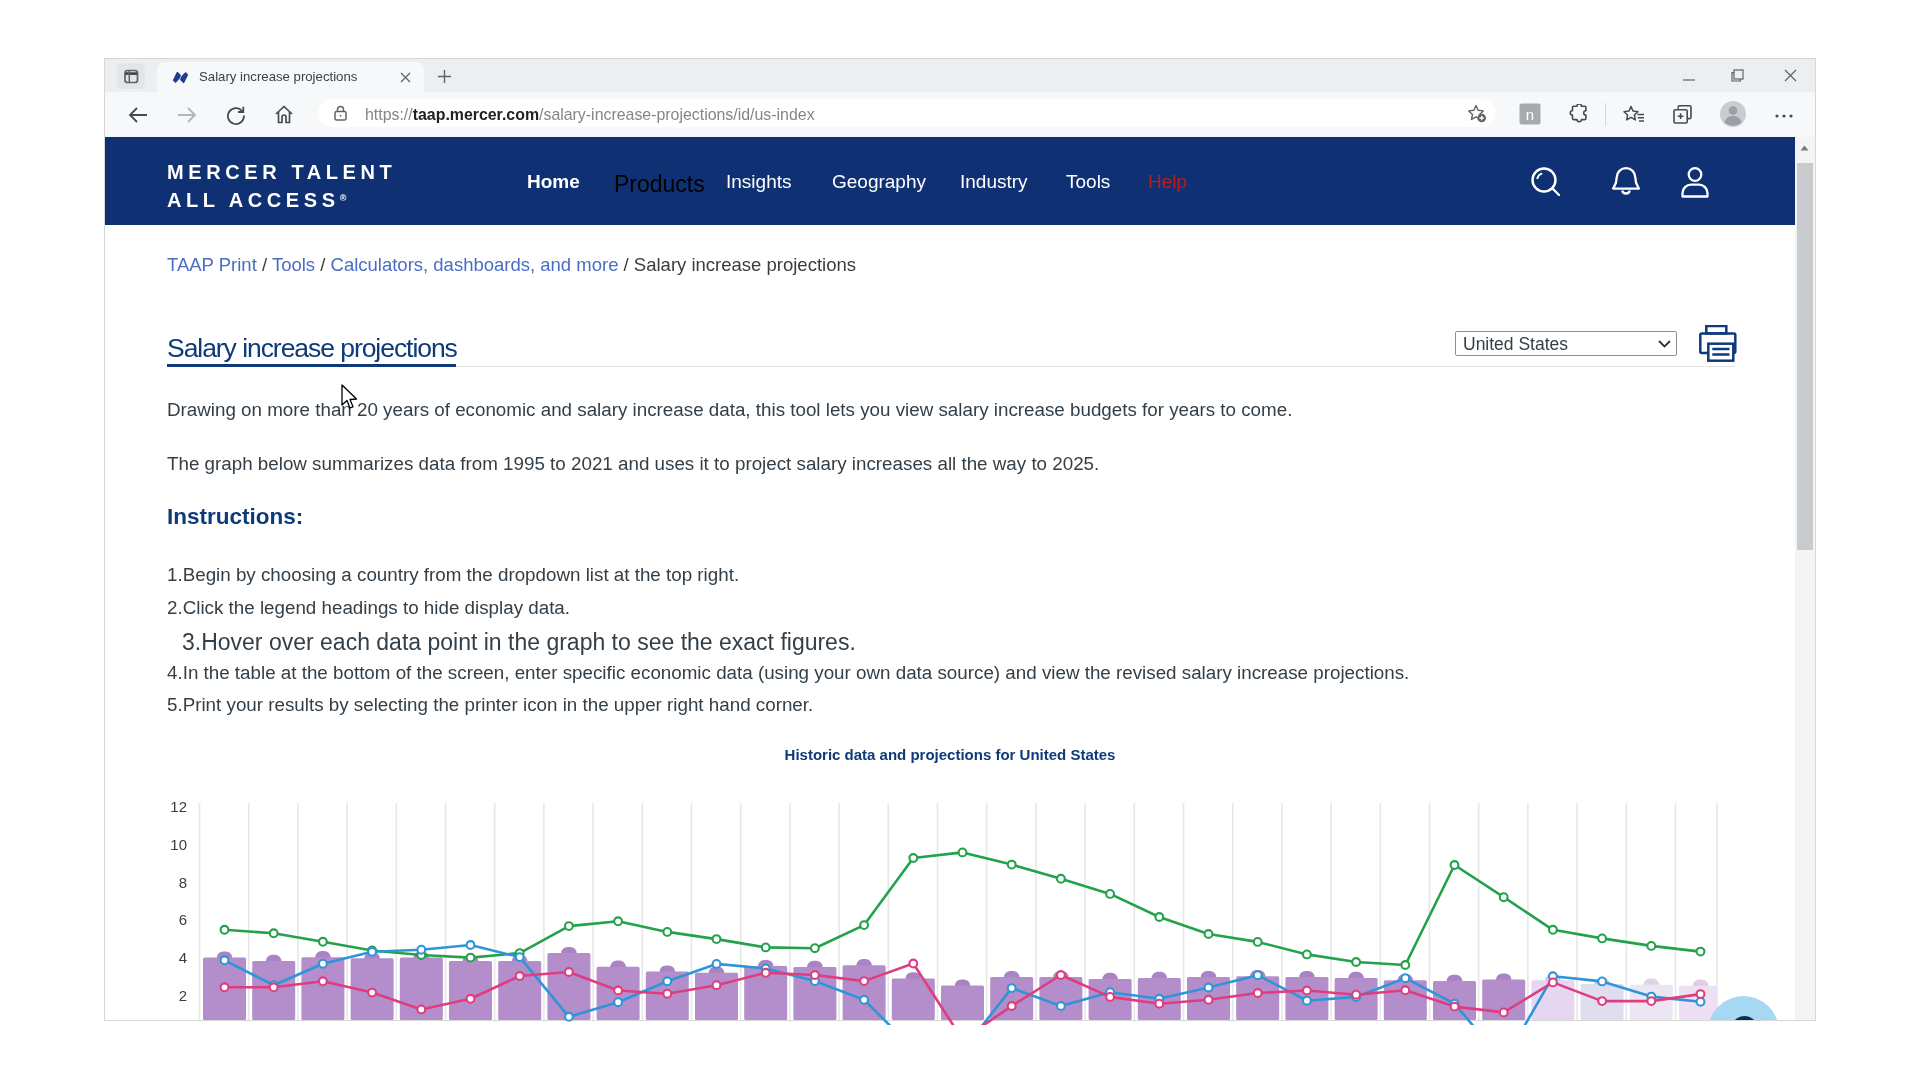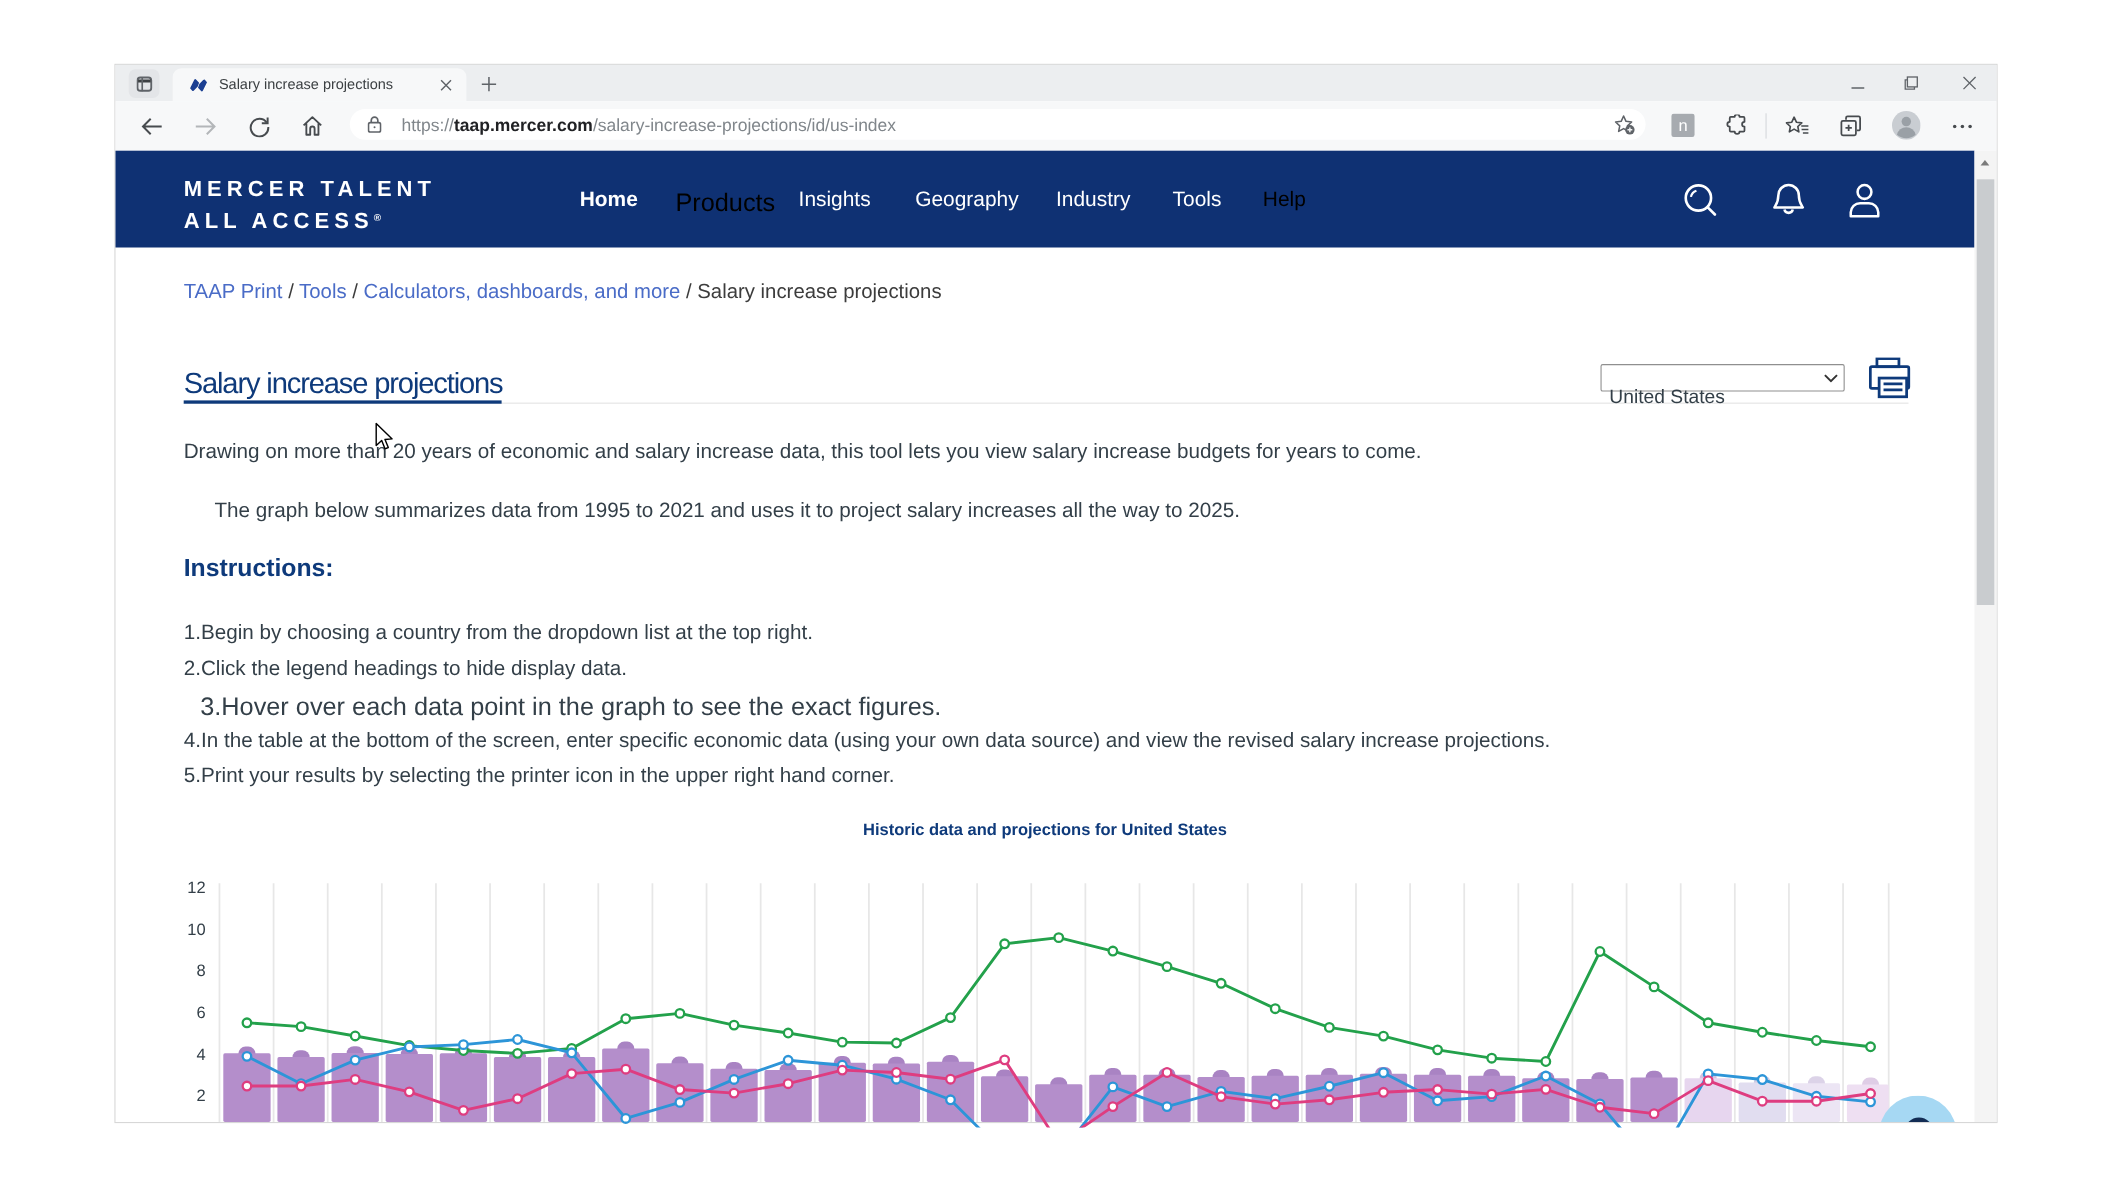--- a/index.html
+++ b/index.html
@@ -90,21 +90,21 @@
       <circle cx="16" cy="2" r="1.6" fill="#474b4f"></circle>
     </svg></div>
 <div class="abs" style="left:105px;top:137px;width:1690px;height:88px;background:#0f3173;"></div>
 <div class="abs" style="left:167px;top:159px;color:#fff;font-size:20px;font-weight:bold;letter-spacing:4.6px;line-height:26px;">MERCER TALENT<br>ALL ACCESS<span style="font-size:9px;letter-spacing:0;vertical-align:6px;">®</span></div>
 <div class="abs" style="left:527px;top:171px;color:#fff;font-size:19px;font-weight:bold;">Home</div>
 <div class="abs" style="left:614px;top:171px;color:#000000;font-size:23px;text-align:center;">Products</div>
 <div class="abs" style="left:726px;top:171px;color:#fff;font-size:19px;text-align:right;">Insights</div>
 <div class="abs" style="left:832px;top:171px;color:#fff;font-size:19px;">Geography</div>
 <div class="abs" style="left:960px;top:171px;color:#fff;font-size:19px;">Industry</div>
 <div class="abs" style="left:1066px;top:171px;color:#fff;font-size:19px;">Tools</div>
-<div class="abs" style="left:1148px;top:171px;color:#000000;font-size:19px;">Help</div>
+<div class="abs" style="left:1148px;top:171px;color:#b91c1c;font-size:19px;">Help</div>
 <div style="position:absolute;left:1529px;top:166px;line-height:0;"><svg width="34" height="34" viewBox="0 0 34 34">
       <circle cx="15" cy="14" r="11.5" fill="none" stroke="#fff" stroke-width="2.4"></circle>
       <path d="M8.2 13 a7.5 7.5 0 0 1 5 -5.6" fill="none" stroke="#fff" stroke-width="2"></path>
       <path d="M23.5 22.5 L30 29" stroke="#fff" stroke-width="2.4" stroke-linecap="round"></path>
     </svg></div>
 <div style="position:absolute;left:1610px;top:165px;line-height:0;"><svg width="32" height="34" viewBox="0 0 32 34">
       <path d="M16 3.2 a9.3 9.3 0 0 1 9.3 9.3 c0 6.5 2.6 9.3 3.6 11.1 H3.1 c1 -1.8 3.6 -4.6 3.6 -11.1 A9.3 9.3 0 0 1 16 3.2 Z" fill="none" stroke="#fff" stroke-width="2.3" stroke-linejoin="round"></path>
       <path d="M12.2 25.5 a3.9 3.9 0 0 0 7.6 0" fill="none" stroke="#fff" stroke-width="2.3"></path>
     </svg></div>
 <div style="position:absolute;left:1679px;top:166px;line-height:0;"><svg width="32" height="34" viewBox="0 0 32 34">
@@ -114,32 +114,32 @@
 <div class="abs" style="left:1795px;top:137px;width:20px;height:883px;background:#f4f4f4;"></div>
 <div style="position:absolute;left:1800px;top:145px;line-height:0;"><svg width="9" height="6" viewBox="0 0 9 6">
       <path d="M0.5 5.5 L4.5 0.5 L8.5 5.5 Z" fill="#7b7b7b"></path>
     </svg></div>
 <div class="abs" style="left:1797px;top:163px;width:16px;height:387px;background:#c9cccf;"></div>
 <div class="abs" style="left:167px;top:254px;font-size:18.5px;color:#3c3c3c;"><span style="color:#4a6cc7;">TAAP Print</span> / <span style="color:#4a6cc7;">Tools</span> / <span style="color:#4a6cc7;">Calculators, dashboards, and more</span> / Salary increase projections</div>
 <div class="abs" style="left:167px;top:333px;font-size:26.5px;color:#0e3a7b;letter-spacing:-1.05px;">Salary increase projections</div>
 <div class="abs" style="left:167px;top:366px;width:1568px;height:1px;background:#e3e3e3;"></div>
 <div class="abs" style="left:167px;top:364px;width:289px;height:3px;background:#0e3a7b;"></div>
 <div class="abs" style="left:1455px;top:331px;width:222px;height:25px;background:#fff;border:1px solid #8f8f8f;border-radius:2px;box-sizing:border-box;"></div>
-<div class="abs" style="left:1463px;top:334px;font-size:17.5px;color:#333f48;margin-top:16px;">United States</div>
+<div class="abs" style="left:1463px;top:334px;font-size:17.5px;color:#333f48;">United States</div>
 <div style="position:absolute;left:1658px;top:340px;line-height:0;"><svg width="13" height="8" viewBox="0 0 13 8">
       <path d="M1 1 L6.5 6.5 L12 1" fill="none" stroke="#333" stroke-width="1.8"></path>
     </svg></div>
 <div style="position:absolute;left:1699px;top:325px;line-height:0;"><svg width="38" height="38" viewBox="0 0 38 38">
       <rect x="7.3" y="1.0" width="20" height="7.4" fill="none" stroke="#0e3a7b" stroke-width="2.5"></rect>
       <rect x="1.3" y="8.4" width="35" height="19.7" rx="1.5" fill="none" stroke="#0e3a7b" stroke-width="2.5"></rect>
       <rect x="9.3" y="18.7" width="25" height="17" fill="#fff" stroke="#0e3a7b" stroke-width="2.5"></rect>
       <path d="M13.3 24 H30.5 M13.3 29.5 H30.5" stroke="#0e3a7b" stroke-width="2.5"></path>
     </svg></div>
 <div class="abs" style="left:167px;top:399px;font-size:18.8px;color:#333f48;">Drawing on more than 20 years of economic and salary increase data, this tool lets you view salary increase budgets for years to come.</div>
-<div class="abs" style="left:167px;top:453px;font-size:18.8px;color:#333f48;margin-left:28px;">The graph below summarizes data from 1995 to 2021 and uses it to project salary increases all the way to 2025.</div>
+<div class="abs" style="left:167px;top:453px;font-size:18.8px;color:#333f48;">The graph below summarizes data from 1995 to 2021 and uses it to project salary increases all the way to 2025.</div>
 <div class="abs" style="left:167px;top:504px;font-size:22.5px;font-weight:bold;color:#0e3a7b;">Instructions:</div>
 <div class="abs" style="left:167px;top:564px;font-size:18.8px;color:#333f48;">1.Begin by choosing a country from the dropdown list at the top right.</div>
 <div class="abs" style="left:167px;top:596.5px;font-size:18.8px;color:#333f48;">2.Click the legend headings to hide display data.</div>
 <div class="abs" style="left:182px;top:629px;font-size:23px;color:#333f48;">3.Hover over each data point in the graph to see the exact figures.</div>
 <div class="abs" style="left:167px;top:661.5px;font-size:18.8px;color:#333f48;">4.In the table at the bottom of the screen, enter specific economic data (using your own data source) and view the revised salary increase projections.</div>
 <div class="abs" style="left:167px;top:694px;font-size:18.8px;color:#333f48;">5.Print your results by selecting the printer icon in the upper right hand corner.</div>
 <div style="position:absolute;left:338px;top:383px;line-height:0;"><svg width="22" height="30" viewBox="0 0 22 30">
       <path d="M4 2 L4 22 L9 17.5 L12 25 L15 23.8 L12 16.5 L18.5 16 Z" fill="#fff" stroke="#000" stroke-width="1.3" stroke-linejoin="round"></path>
     </svg></div>
 <div class="abs" style="left:0px;top:746px;width:1900px;text-align:center;font-size:15px;font-weight:bold;color:#0e3a7b;"><span style="position:relative;left:0px;">Historic data and projections for United States</span></div>

